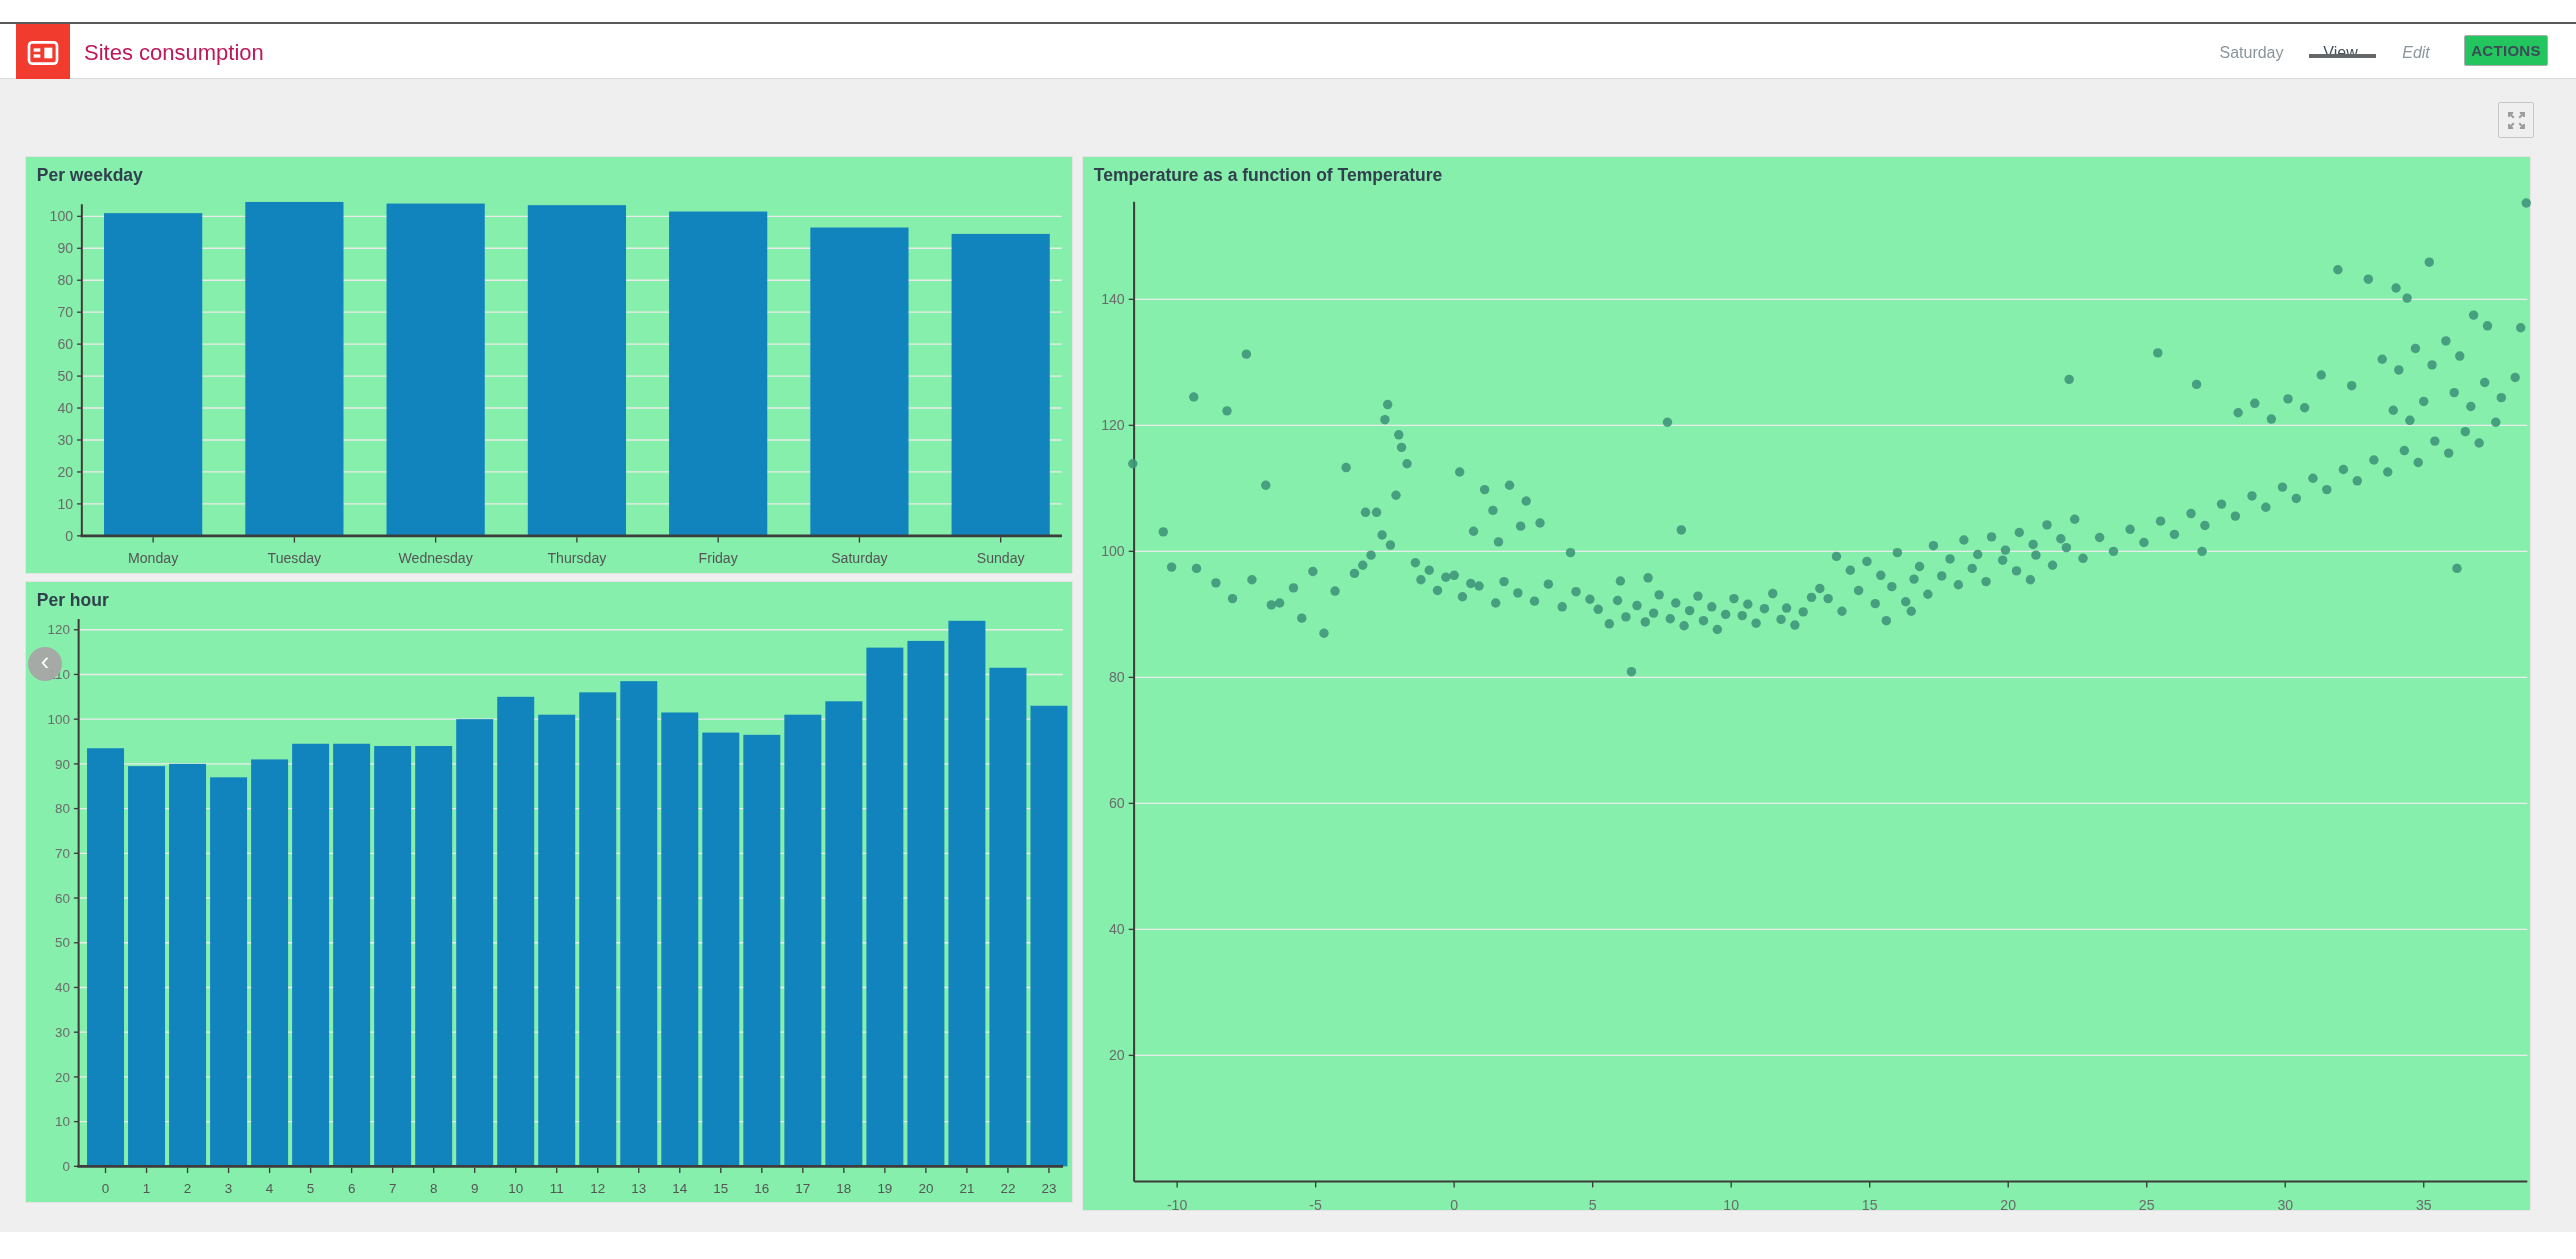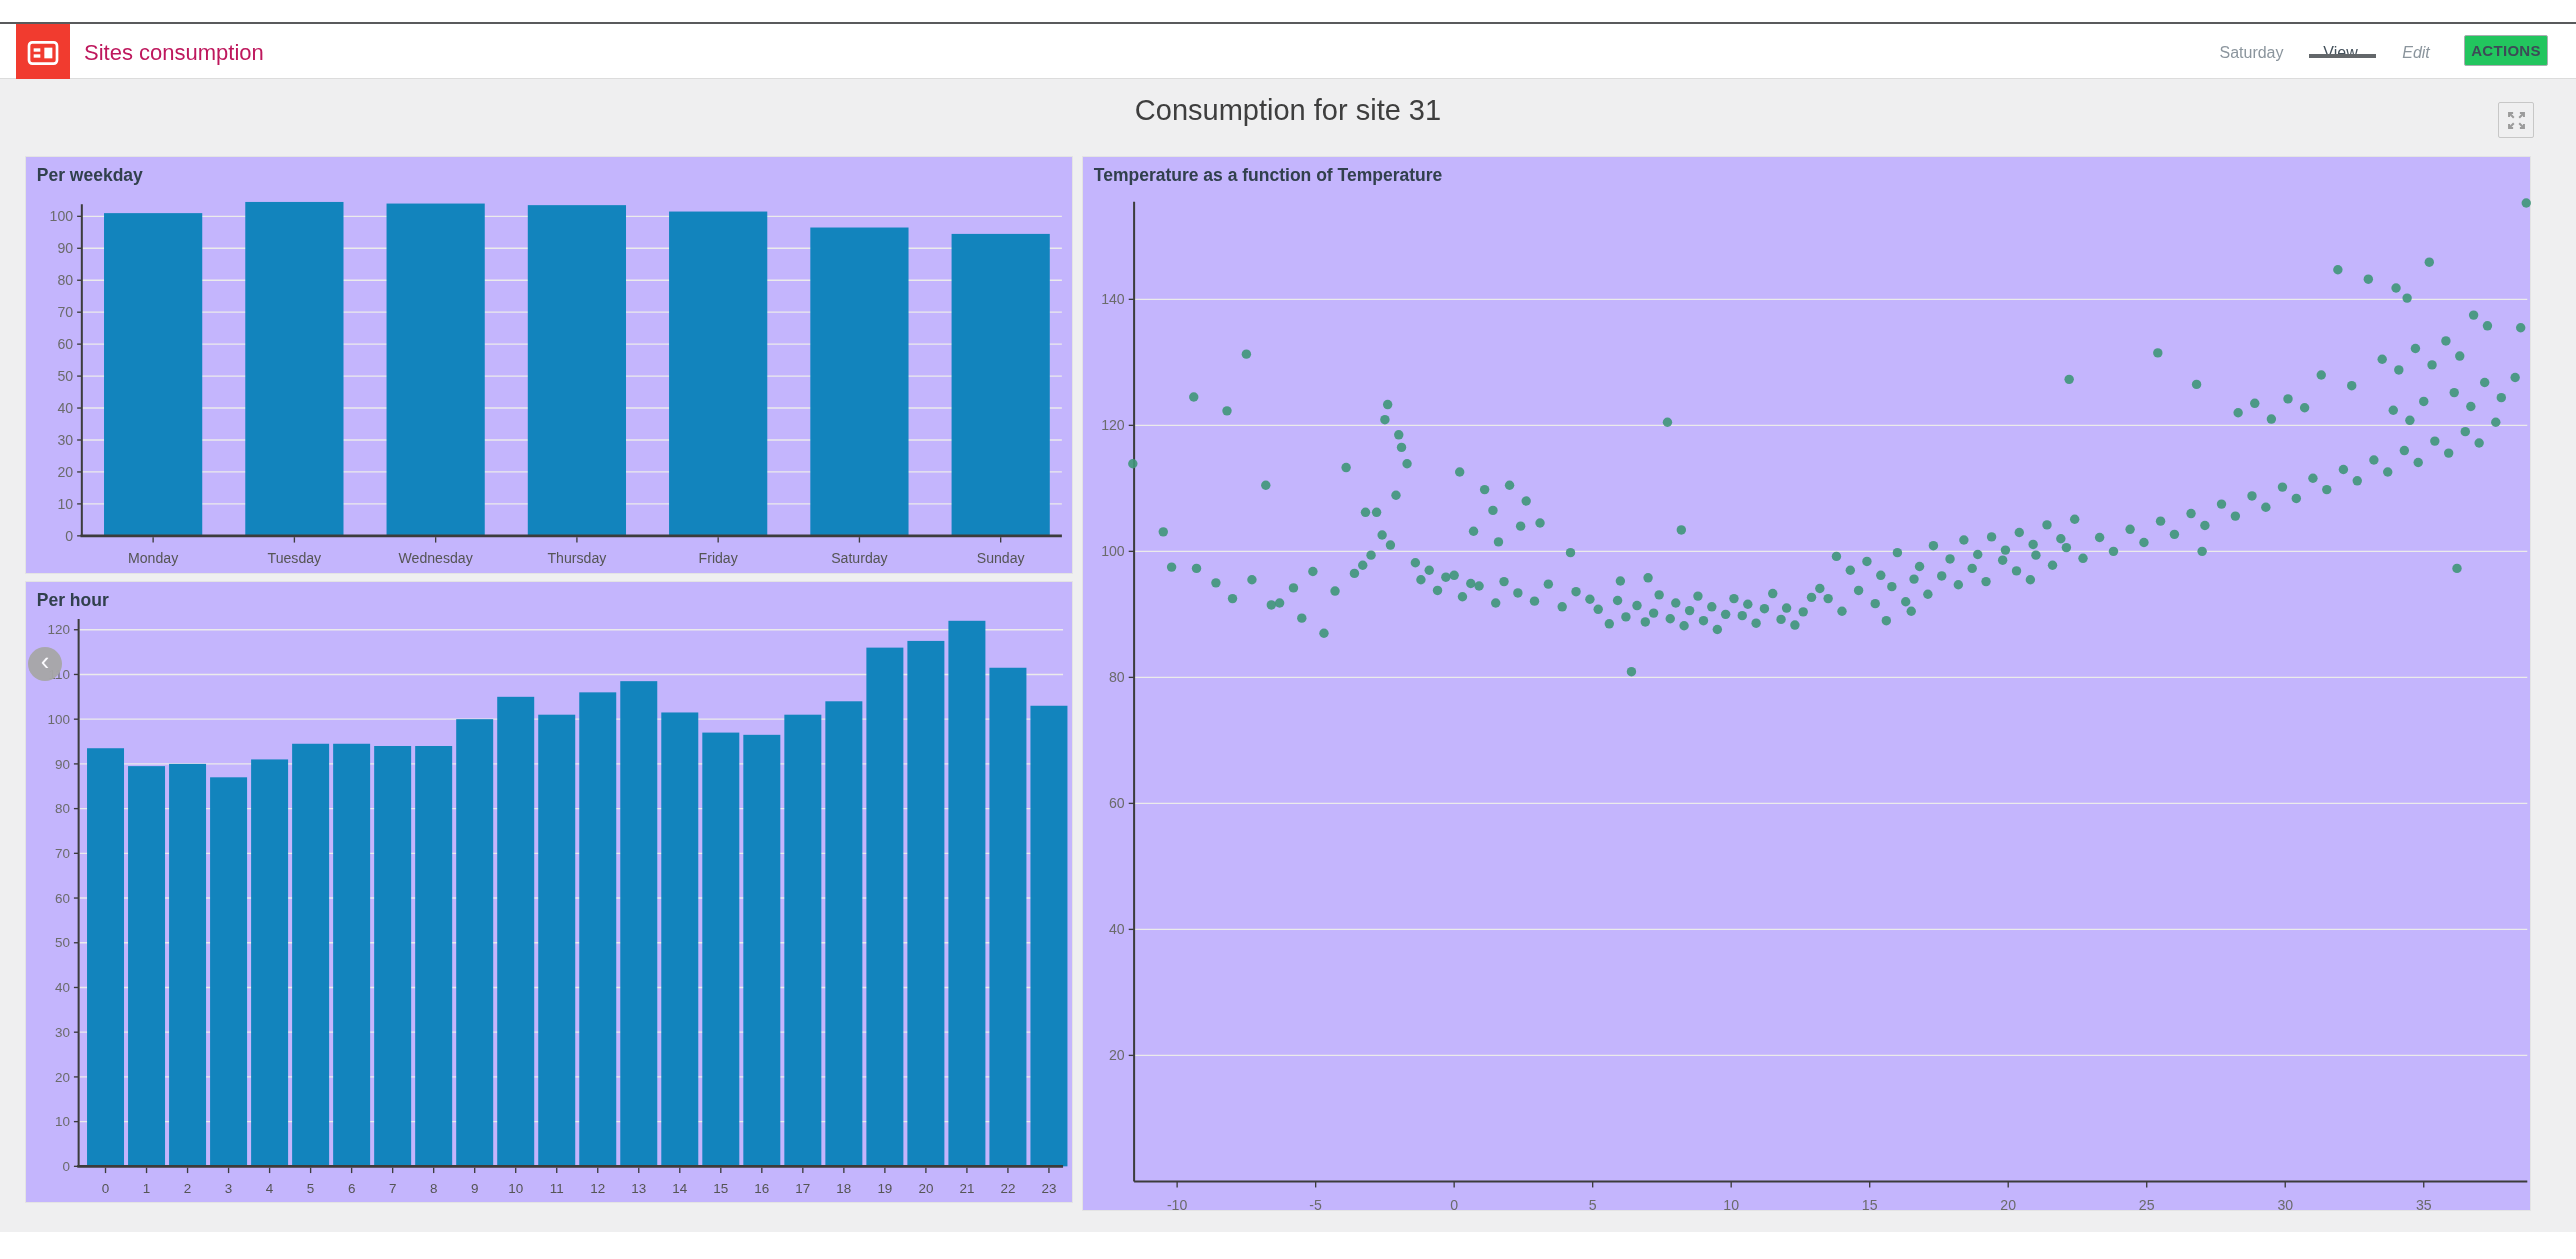--- a/index.html
+++ b/index.html
@@ -19,21 +19,21 @@
   .actions-btn { position:absolute; left:2464px; top:11.4px; width:84px; height:31px; background:#22c55e;
                  border:1.3px solid #a9adb0; border-radius:2px; font-size:15px; font-weight:bold; color:#3d4a57;
                  display:flex; align-items:center; justify-content:center; letter-spacing:0.3px; cursor:pointer; }
 
   
   .page { position:absolute; left:0; top:79px; width:2576px; height:1153px; background:#efeff0; }
   .page-title { position:absolute; left:0; top:15px; width:100%; text-align:center; font-size:29px; color:#3e3e3e; }
   .expand-btn { position:absolute; left:2498px; top:23px; width:36px; height:36px; border:1.3px solid #c7c7c7;
                 border-radius:2px; display:flex; align-items:center; justify-content:center; cursor:pointer; }
 
-  .panel { position:absolute; background:#c4b5fd; border:0.7px solid #e4e4e4; }
+  .panel { position:absolute; background:#86efac; border:0.7px solid #e4e4e4; }
   .panel-weekday { left:25px;   top:77px; width:1048px; height:418px; }
   .panel-hour    { left:25px;   top:502px; width:1048px; height:622px; }
   .panel-scatter { left:1082px; top:77px; width:1449px; height:1055px; }
   .panel-title { position:absolute; left:10.8px; top:8px; font-size:17.5px; font-weight:600; color:#31404d; }
   .chart-svg { position:absolute; left:0; top:0; }
 
   .carousel-prev { position:absolute; left:28px; top:568px; width:34px; height:34px; border-radius:50%;
                    background:#a7a7a7; color:#ffffff; display:flex; align-items:center; justify-content:center;
                    font-size:25.6px; line-height:1; cursor:pointer; opacity:0.95; z-index:5; }
   .carousel-prev span { margin-top:-4px; }
@@ -55,21 +55,20 @@
   <div class="app-title">Sites consumption</div>
 
   <div class="nav-item" style="left:2218px;width:67px;">Saturday</div>
   <div class="nav-item active" style="left:2319px;width:43px;">View</div>
   <div class="nav-item" style="left:2396px;width:40px;font-style:italic;">Edit</div>
   <div class="actions-btn">ACTIONS</div>
 </div>
 <div class="nav-underline"></div>
 
 <div class="page" style="background: rgb(239, 239, 240);">
-  <div class="page-title">Consumption for site 31</div>
 
   <div class="expand-btn">
     <svg width="23" height="23" viewBox="0 0 34 34" stroke="#9b9b9b" stroke-width="3" fill="none">
       <path d="M13 13 L6 6 M6 12 L6 6 L12 6"></path>
       <path d="M21 13 L28 6 M22 6 L28 6 L28 12"></path>
       <path d="M13 21 L6 28 M6 22 L6 28 L12 28"></path>
       <path d="M21 21 L28 28 M28 22 L28 28 L22 28"></path>
     </svg>
   </div>
 

